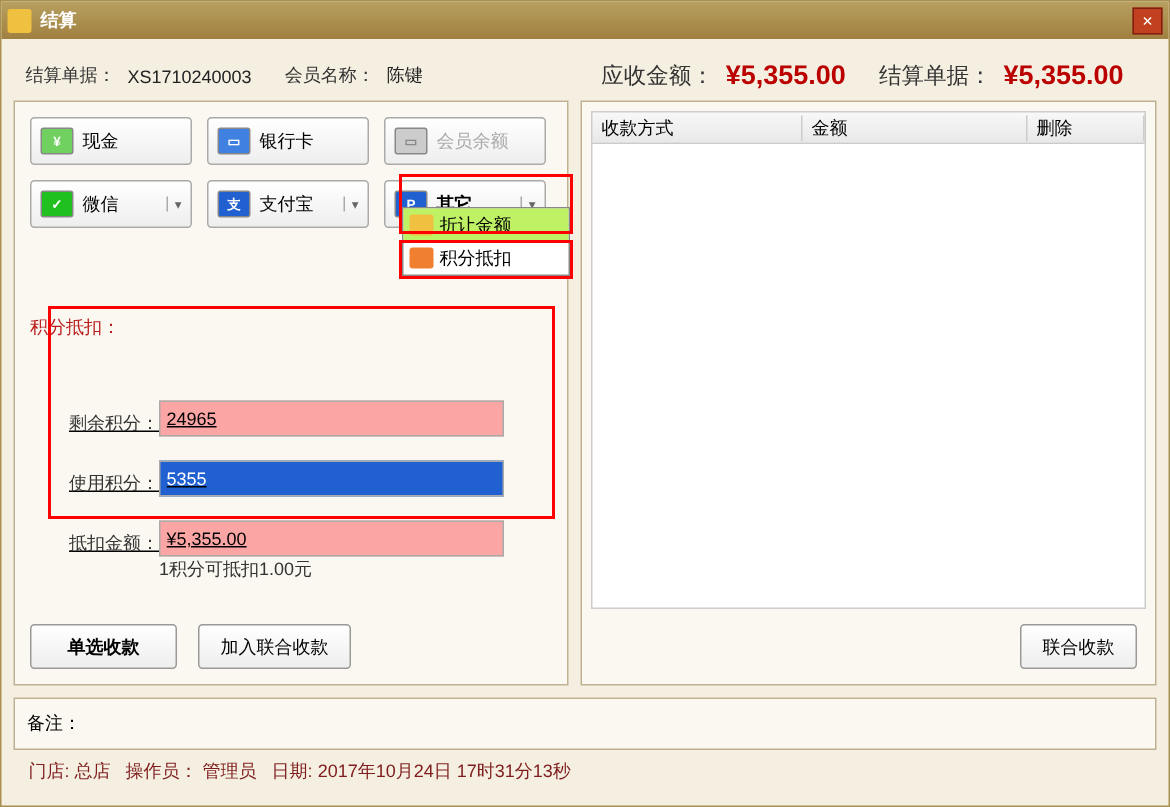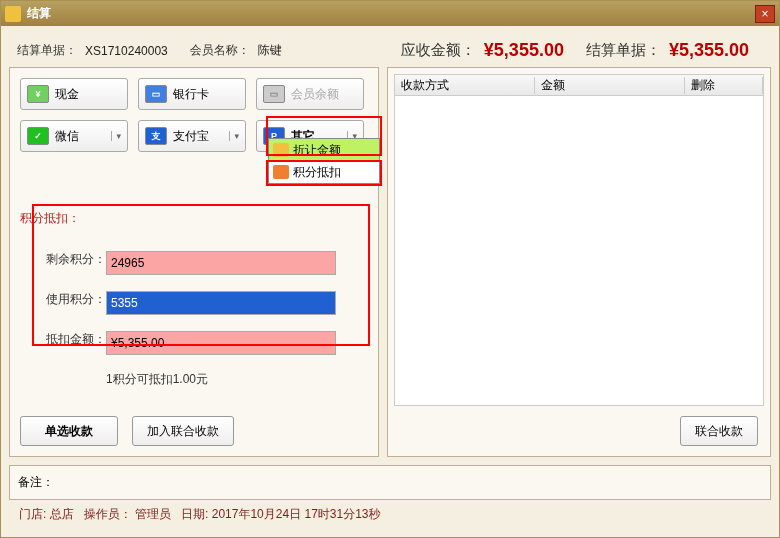--- a/index.html
+++ b/index.html
@@ -34,21 +34,21 @@
 .ro1 { left: 256px; top: 48px; width: 116px; height: 40px; }
 .ro2 { left: 256px; top: 92px; width: 116px; height: 26px; }
 .ro3 { left: 22px; top: 136px; width: 338px; height: 142px; }
 .dropdown { position: absolute; left: 258px; top: 70px; width: 112px; background: #fff; border: 1px solid #888; }
 .dropdown .di { display: flex; align-items: center; height: 22px; padding: 0 4px; gap: 4px; cursor: pointer; }
 .dropdown .di.hl { background: #bef264; }
 .dropdown .di .dii { width: 16px; height: 14px; background: #f0c040; border-radius: 2px; }
 .dropdown .di .dii.p { background: #f08030; }
 .section-lbl { margin-top: 58px; color: #b91c1c; }
 .points-tbl { margin-top: 24px; margin-left: 14px; }
-.points-tbl .row { display: flex; align-items: flex-start; height: 40px; }
+.points-tbl .row { display: flex; align-items: flex-end; height: 40px; text-decoration: underline; }
 .points-tbl .rl { width: 72px; text-align: right; color: #333; }
 .points-tbl input { width: 230px; height: 24px; border: 1px solid #aaa; padding: 0 4px; background: #fca5a5; }
 .points-tbl input.sel { background: #2060d0; color: #fff; }
 .points-tbl .hint { margin-left: 72px; color: #333; }
 .action-row { display: flex; gap: 14px; margin-top: 28px; justify-content: flex-start; }
 .btn { height: 30px; padding: 0 14px; background: linear-gradient(#fff,#eee); border: 1px solid #999; border-radius: 3px; cursor: pointer; }
 .btn.primary { font-weight: bold; padding: 0 24px; }
 .table-hdr { display: flex; background: linear-gradient(#f8f8f8,#e8e8e8); border: 1px solid #ccc; height: 22px; align-items: center; justify-content: center; }
 .table-hdr .th { border-right: 1px solid #ccc; padding: 0 6px; }
 .th1 { width: 140px; } .th2 { width: 150px; } .th3 { flex: 1; }

